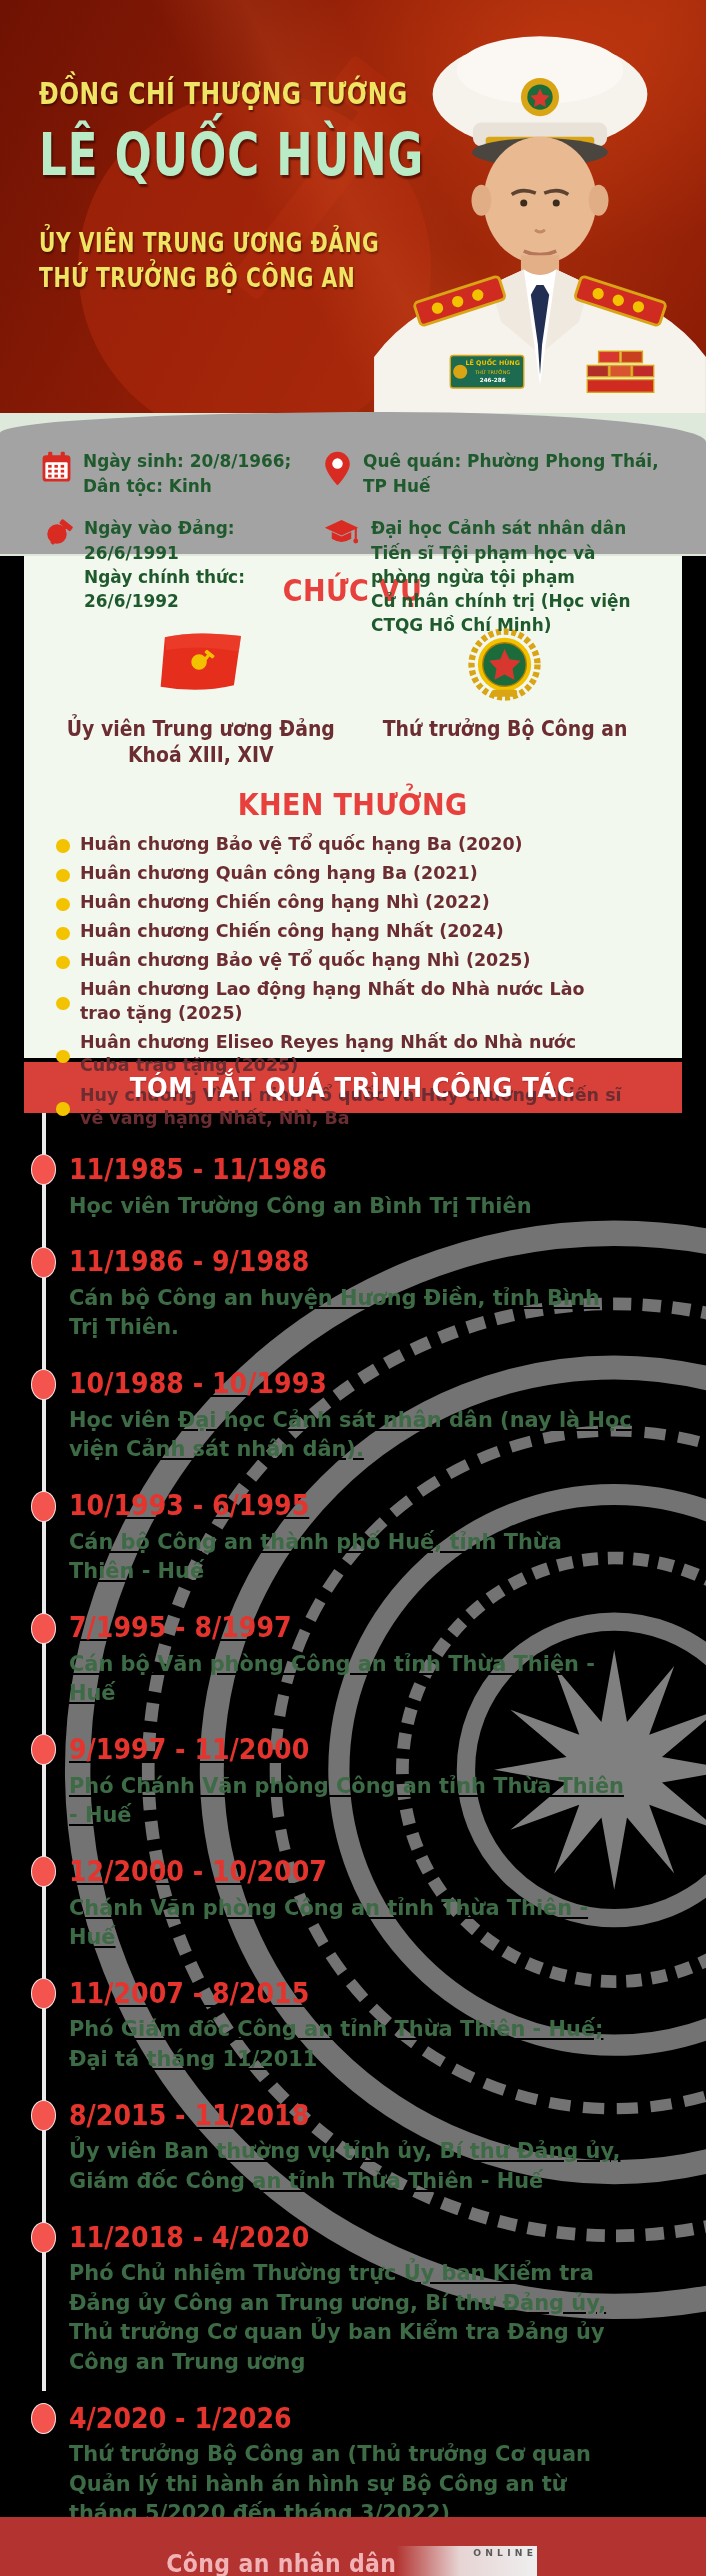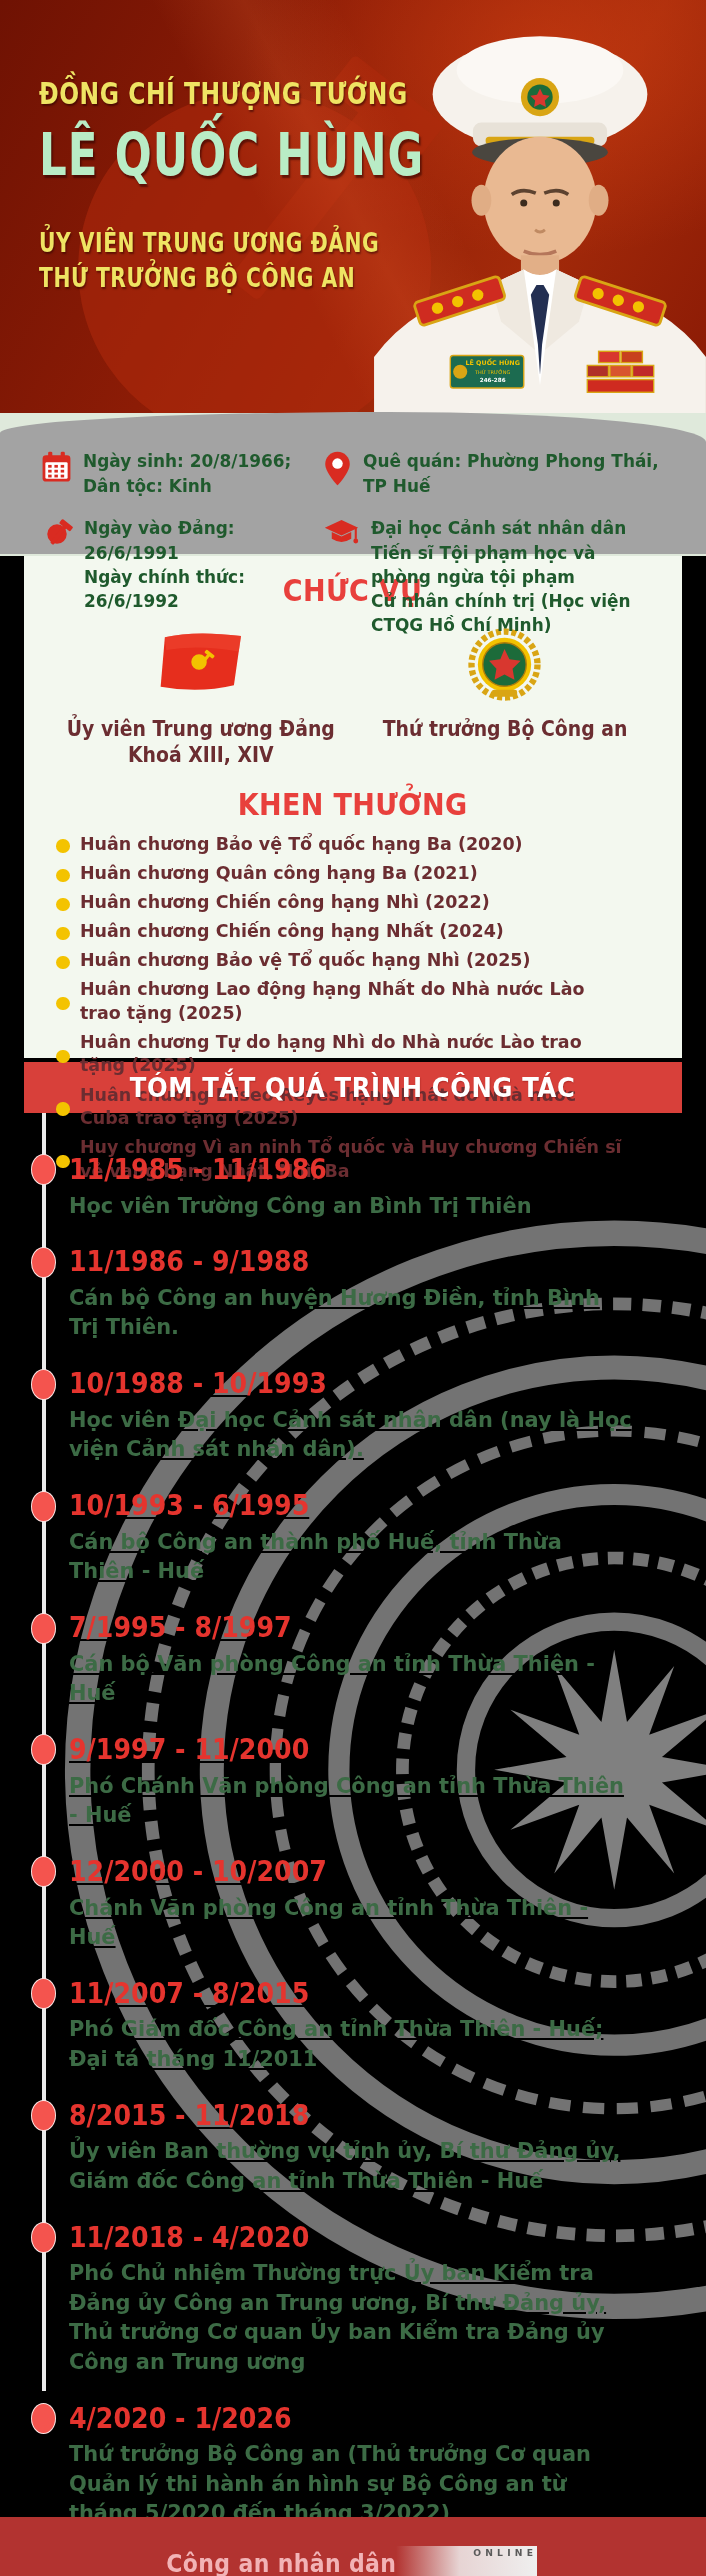--- a/index.html
+++ b/index.html
@@ -269,24 +269,20 @@
       <li class="award">
           <span class="dot"></span>
           <span class="award-text">Huân chương Bảo vệ Tổ quốc hạng Nhì (2025)</span>
         </li>
       <li class="award">
           <span class="dot"></span>
           <span class="award-text">Huân chương Lao động hạng Nhất do Nhà nước Lào trao tặng (2025)</span>
         </li>
       <li class="award">
           <span class="dot"></span>
-          <span class="award-text">Huân chương Tự do hạng Nhì do Nhà nước Lào trao tặng (2025)</span>
-        </li>
-      <li class="award">
-          <span class="dot"></span>
           <span class="award-text">Huân chương Eliseo Reyes hạng Nhất do Nhà nước Cuba trao tặng (2025)</span>
         </li>
       <li class="award">
           <span class="dot"></span>
           <span class="award-text">Huy chương Vì an ninh Tổ quốc và Huy chương Chiến sĩ vẻ vang hạng Nhất, Nhì, Ba</span>
         </li>
     </ul>
   </div>
 
   <div class="banner">

